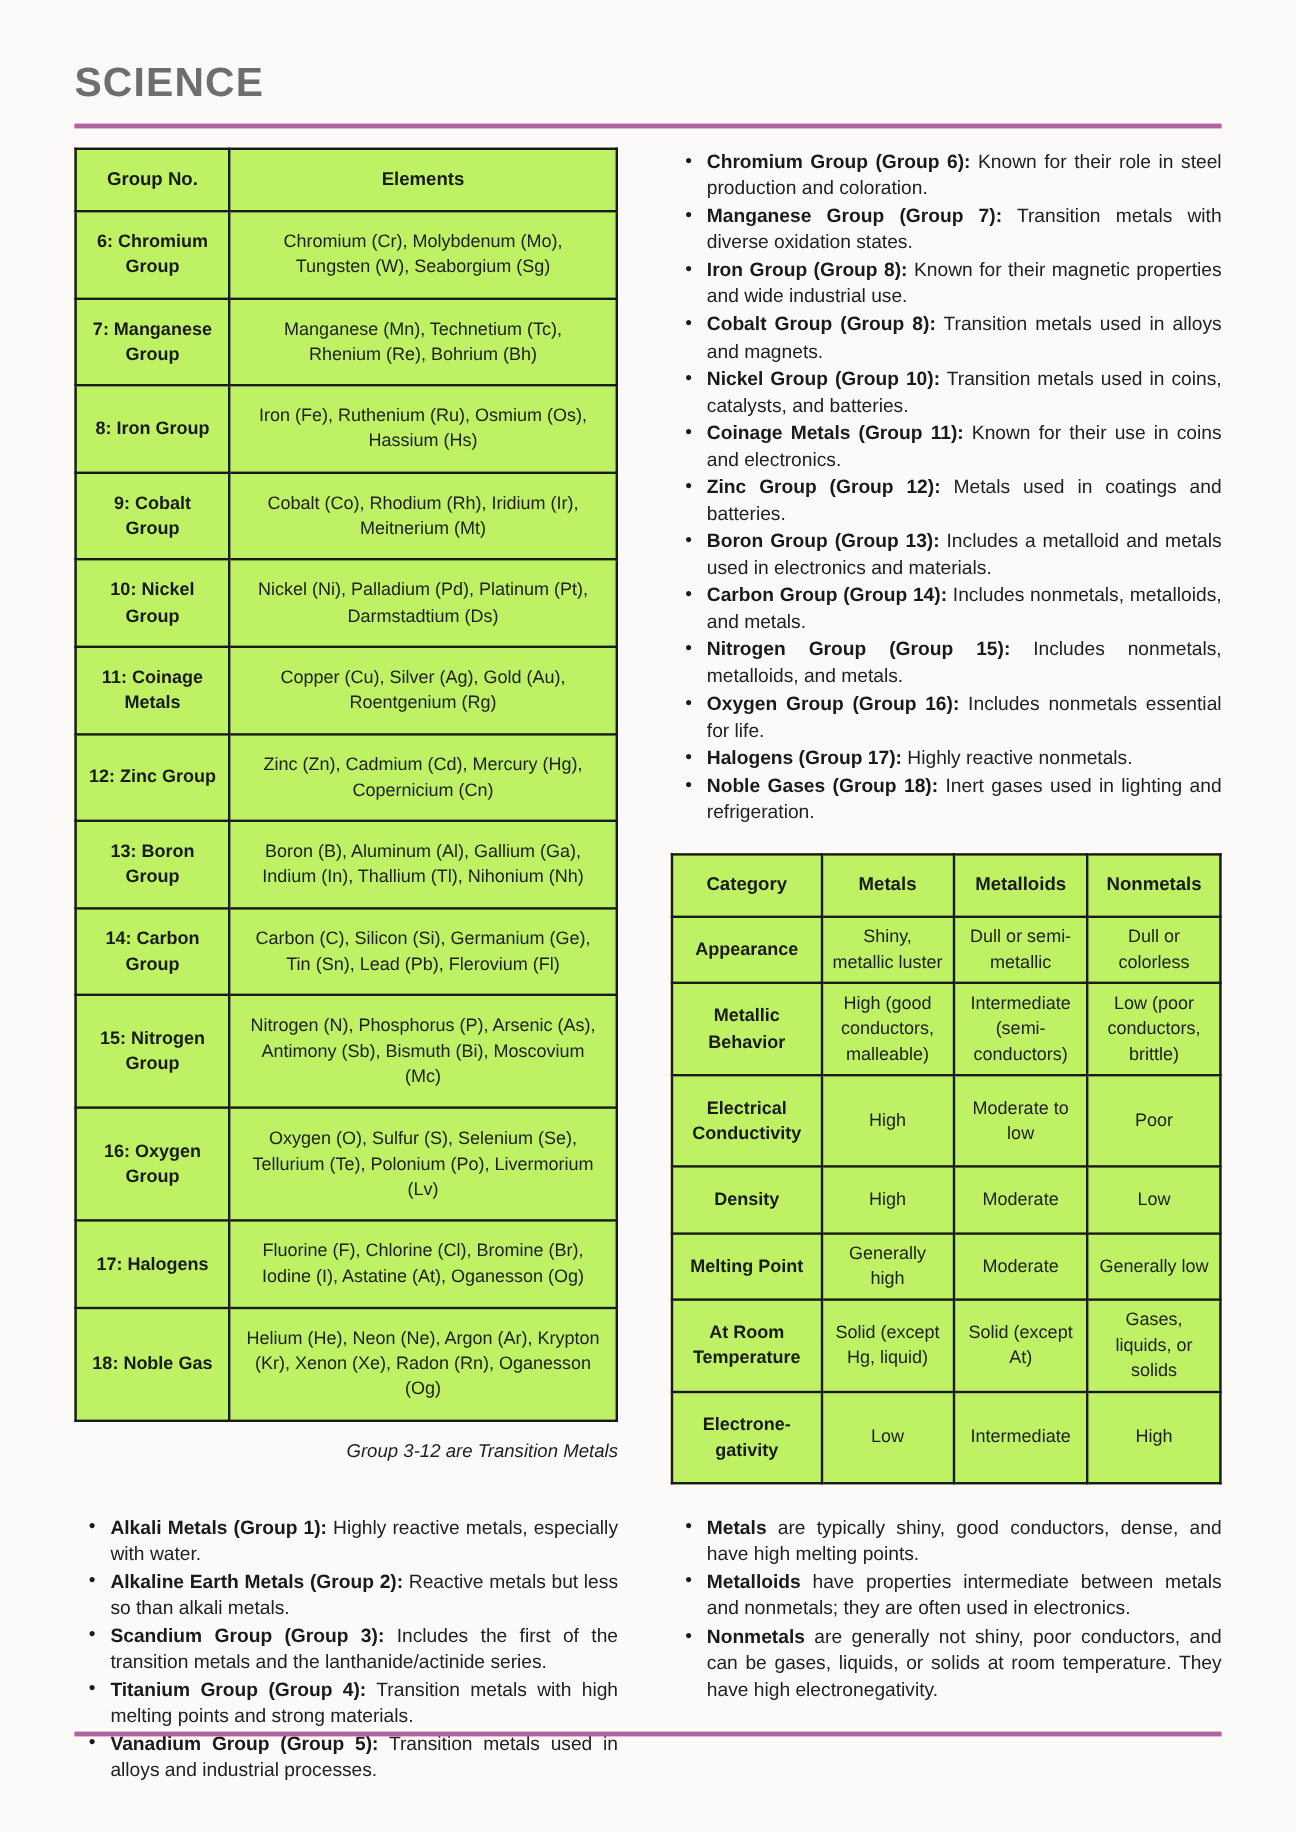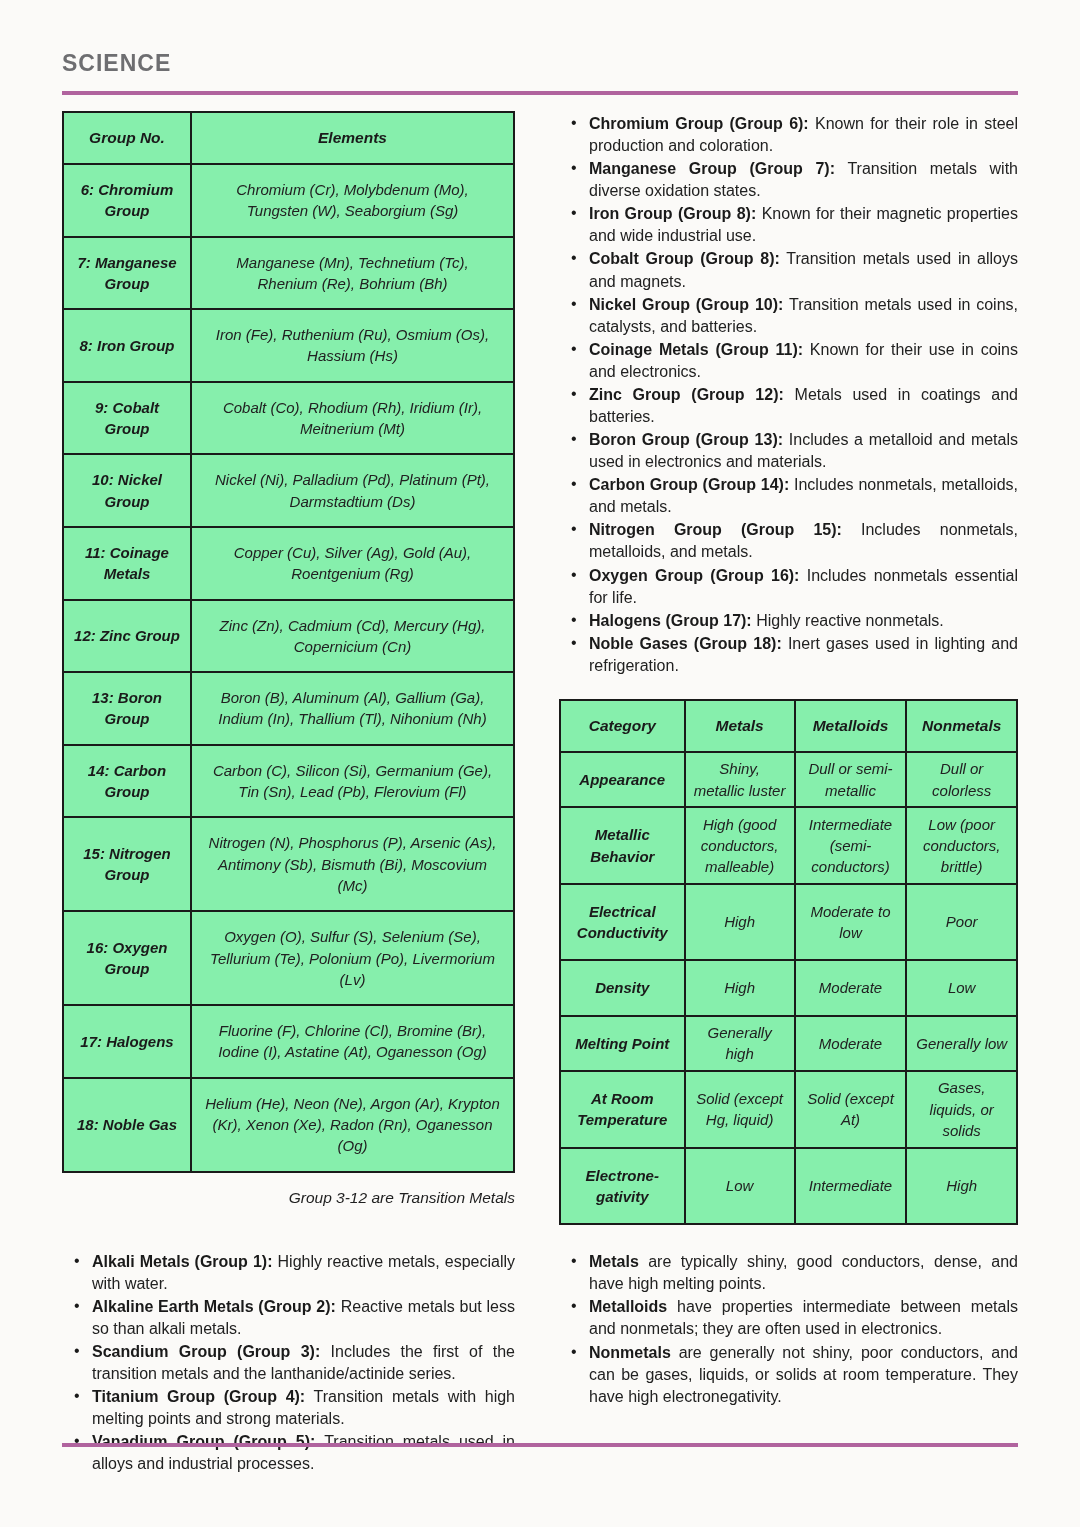--- a/index.html
+++ b/index.html
@@ -9,21 +9,21 @@
     height: 1527px;
     background: #fbfaf8;
     font-family: "Liberation Sans", sans-serif;
     color: #212121;
     overflow: hidden;
   }
   .page { position: absolute; inset: 0; padding: 50px 62px 0 62px; }
 
   
   .page-title {
-    font-size: 23px;
+    font-size: 34px;
     font-weight: bold;
     letter-spacing: 1px;
     color: #6e6e71;
   }
   .rule {
     height: 4px;
     background: #b0639e;
     border: none;
     margin-top: 14px;
   }
@@ -32,21 +32,21 @@
     left: 62px; right: 62px; top: 1443px;
     margin: 0;
   }
 
   
   .columns { display: flex; gap: 44px; margin-top: 16px; align-items: flex-start; }
   .col-left  { flex: 0 0 453px; }
   .col-right { flex: 1; min-width: 0; }
 
   
-  table { border-collapse: collapse; width: 100%; background: #86efac; font-style: italic; }
+  table { border-collapse: collapse; width: 100%; background: #bef264; }
   table, th, td { border: 2.4px solid #1a1a1a; }
   th {
     font-size: 15.5px;
     font-weight: bold;
     padding: 16px 8px;
     text-align: center;
     color: #1a1a1a;
   }
   td {
     font-size: 15px;

